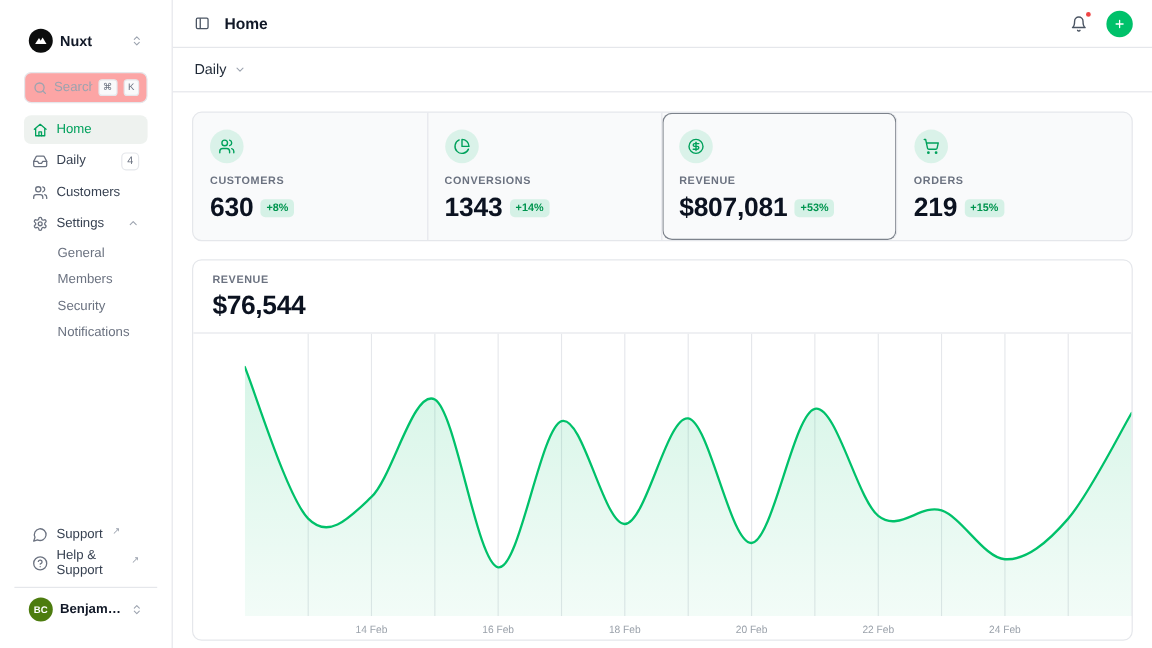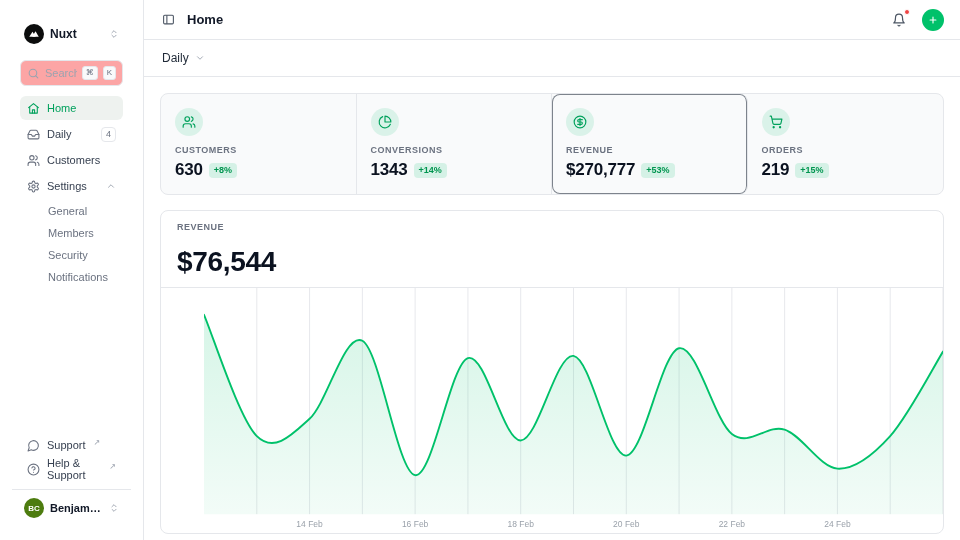--- a/index.html
+++ b/index.html
@@ -71,29 +71,29 @@
   .stats-grid { display:grid; grid-template-columns:repeat(4,1fr); background:#f9fafb;
                 border:1px solid #e5e7eb; border-radius:8px; }
   .stat { padding:14px; border-right:1px solid #e5e7eb; cursor:pointer; }
   .stat:last-child { border-right:none; }
   .stat.selected { box-shadow:inset 0 0 0 1px #7d838c; border-radius:8px; }
   .stat-icon { width:28px; height:28px; border-radius:50%; background:rgba(0,193,106,0.12);
                color:#00a15c; display:flex; align-items:center; justify-content:center;
                margin-bottom:9px; }
   .stat-label { font-size:9px; font-weight:600; color:#6b7280; letter-spacing:0.5px; margin-bottom:5px; }
   .stat-row { display:flex; align-items:center; gap:6px; }
-  .stat-value { font-size:17px; font-weight:700; color:#0b1220; letter-spacing:-0.2px; }
+  .stat-value { font-size:22px; font-weight:700; color:#0b1220; letter-spacing:-0.2px; }
   .delta-badge { font-size:9px; font-weight:600; color:#00954f; background:rgba(0,193,106,0.14);
                  border-radius:4px; padding:3px 5px; line-height:1; }
 
   .chart-card { flex:1; border:1px solid #e5e7eb; border-radius:8px; background:#fff;
                 display:flex; flex-direction:column; min-height:0; overflow:hidden; }
   .chart-head { padding:11px 16px 9px; border-bottom:1px solid #e5e7eb; }
   .chart-label { font-size:9px; font-weight:600; color:#6b7280; letter-spacing:0.5px; }
-  .chart-value { font-size:28px; font-weight:700; margin-top:14px; color:#0b1220; letter-spacing:-0.3px; }
+  .chart-value { font-size:22px; font-weight:700; margin-top:4px; color:#0b1220; letter-spacing:-0.3px; }
   .chart-body { flex:1; min-height:0;margin-left:43px; }
   .chart-body svg { display:block; width:100%; height:100%; }
   .axis-label { font-size:9px; fill:#9aa1aa; }
 
   .icon { width:13px; height:13px; min-width:13px; }
   .icon-lg { width:14px; height:14px; }
   .icon-sm { width:10px; height:10px; min-width:10px; }
 </style>
 </head>
 <body>
@@ -289,21 +289,21 @@
         <div class="stat selected">
           <div class="stat-icon">
             <svg class="icon-lg" viewBox="0 0 24 24" fill="none" stroke="currentColor" stroke-width="2" stroke-linecap="round" stroke-linejoin="round">
                 <circle cx="12" cy="12" r="10"></circle>
                 <path d="M16 8h-6a2 2 0 1 0 0 4h4a2 2 0 1 1 0 4H8"></path>
                 <path d="M12 18V6"></path>
               </svg>
           </div>
           <div class="stat-label">REVENUE</div>
           <div class="stat-row">
-            <span class="stat-value">$270,777</span>
+            <span class="stat-value">$807,081</span>
             <span class="delta-badge">+53%</span>
           </div>
         </div>
 
         <div class="stat">
           <div class="stat-icon">
             <svg class="icon-lg" viewBox="0 0 24 24" fill="none" stroke="currentColor" stroke-width="2" stroke-linecap="round" stroke-linejoin="round">
                 <circle cx="8" cy="21" r="1"></circle>
                 <circle cx="19" cy="21" r="1"></circle>
                 <path d="M2.05 2.05h2l2.66 12.42a2 2 0 0 0 2 1.58h9.78a2 2 0 0 0 1.95-1.57l1.65-7.43H5.12"></path>

